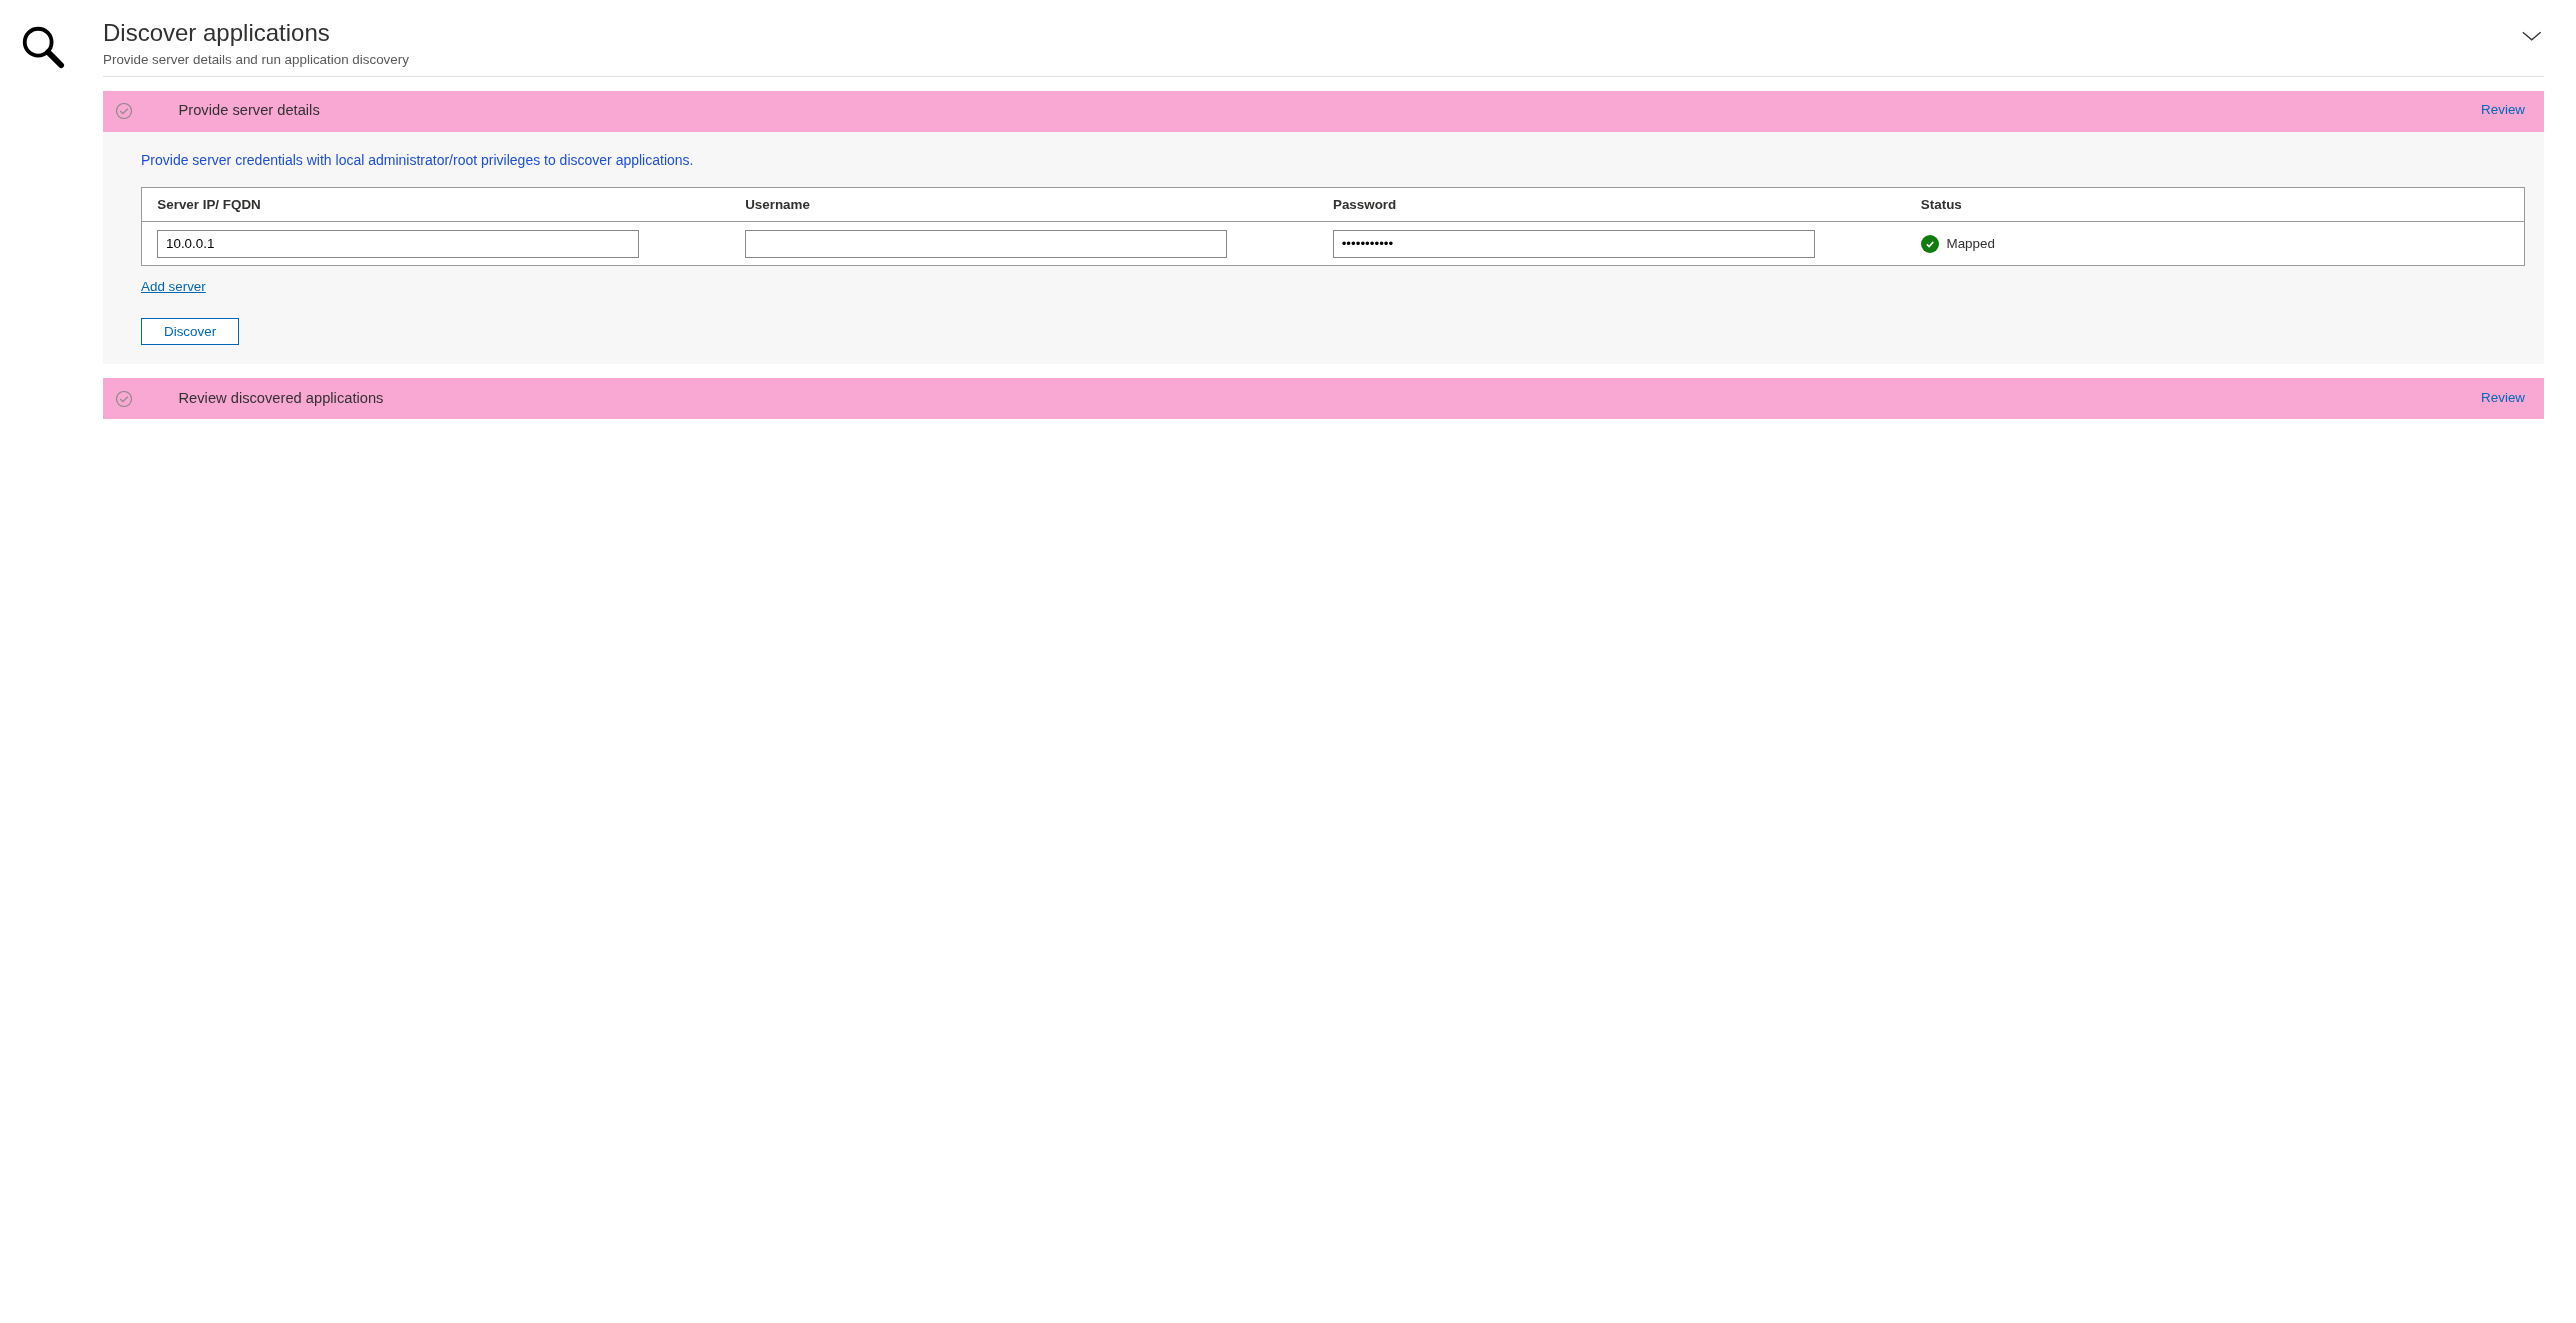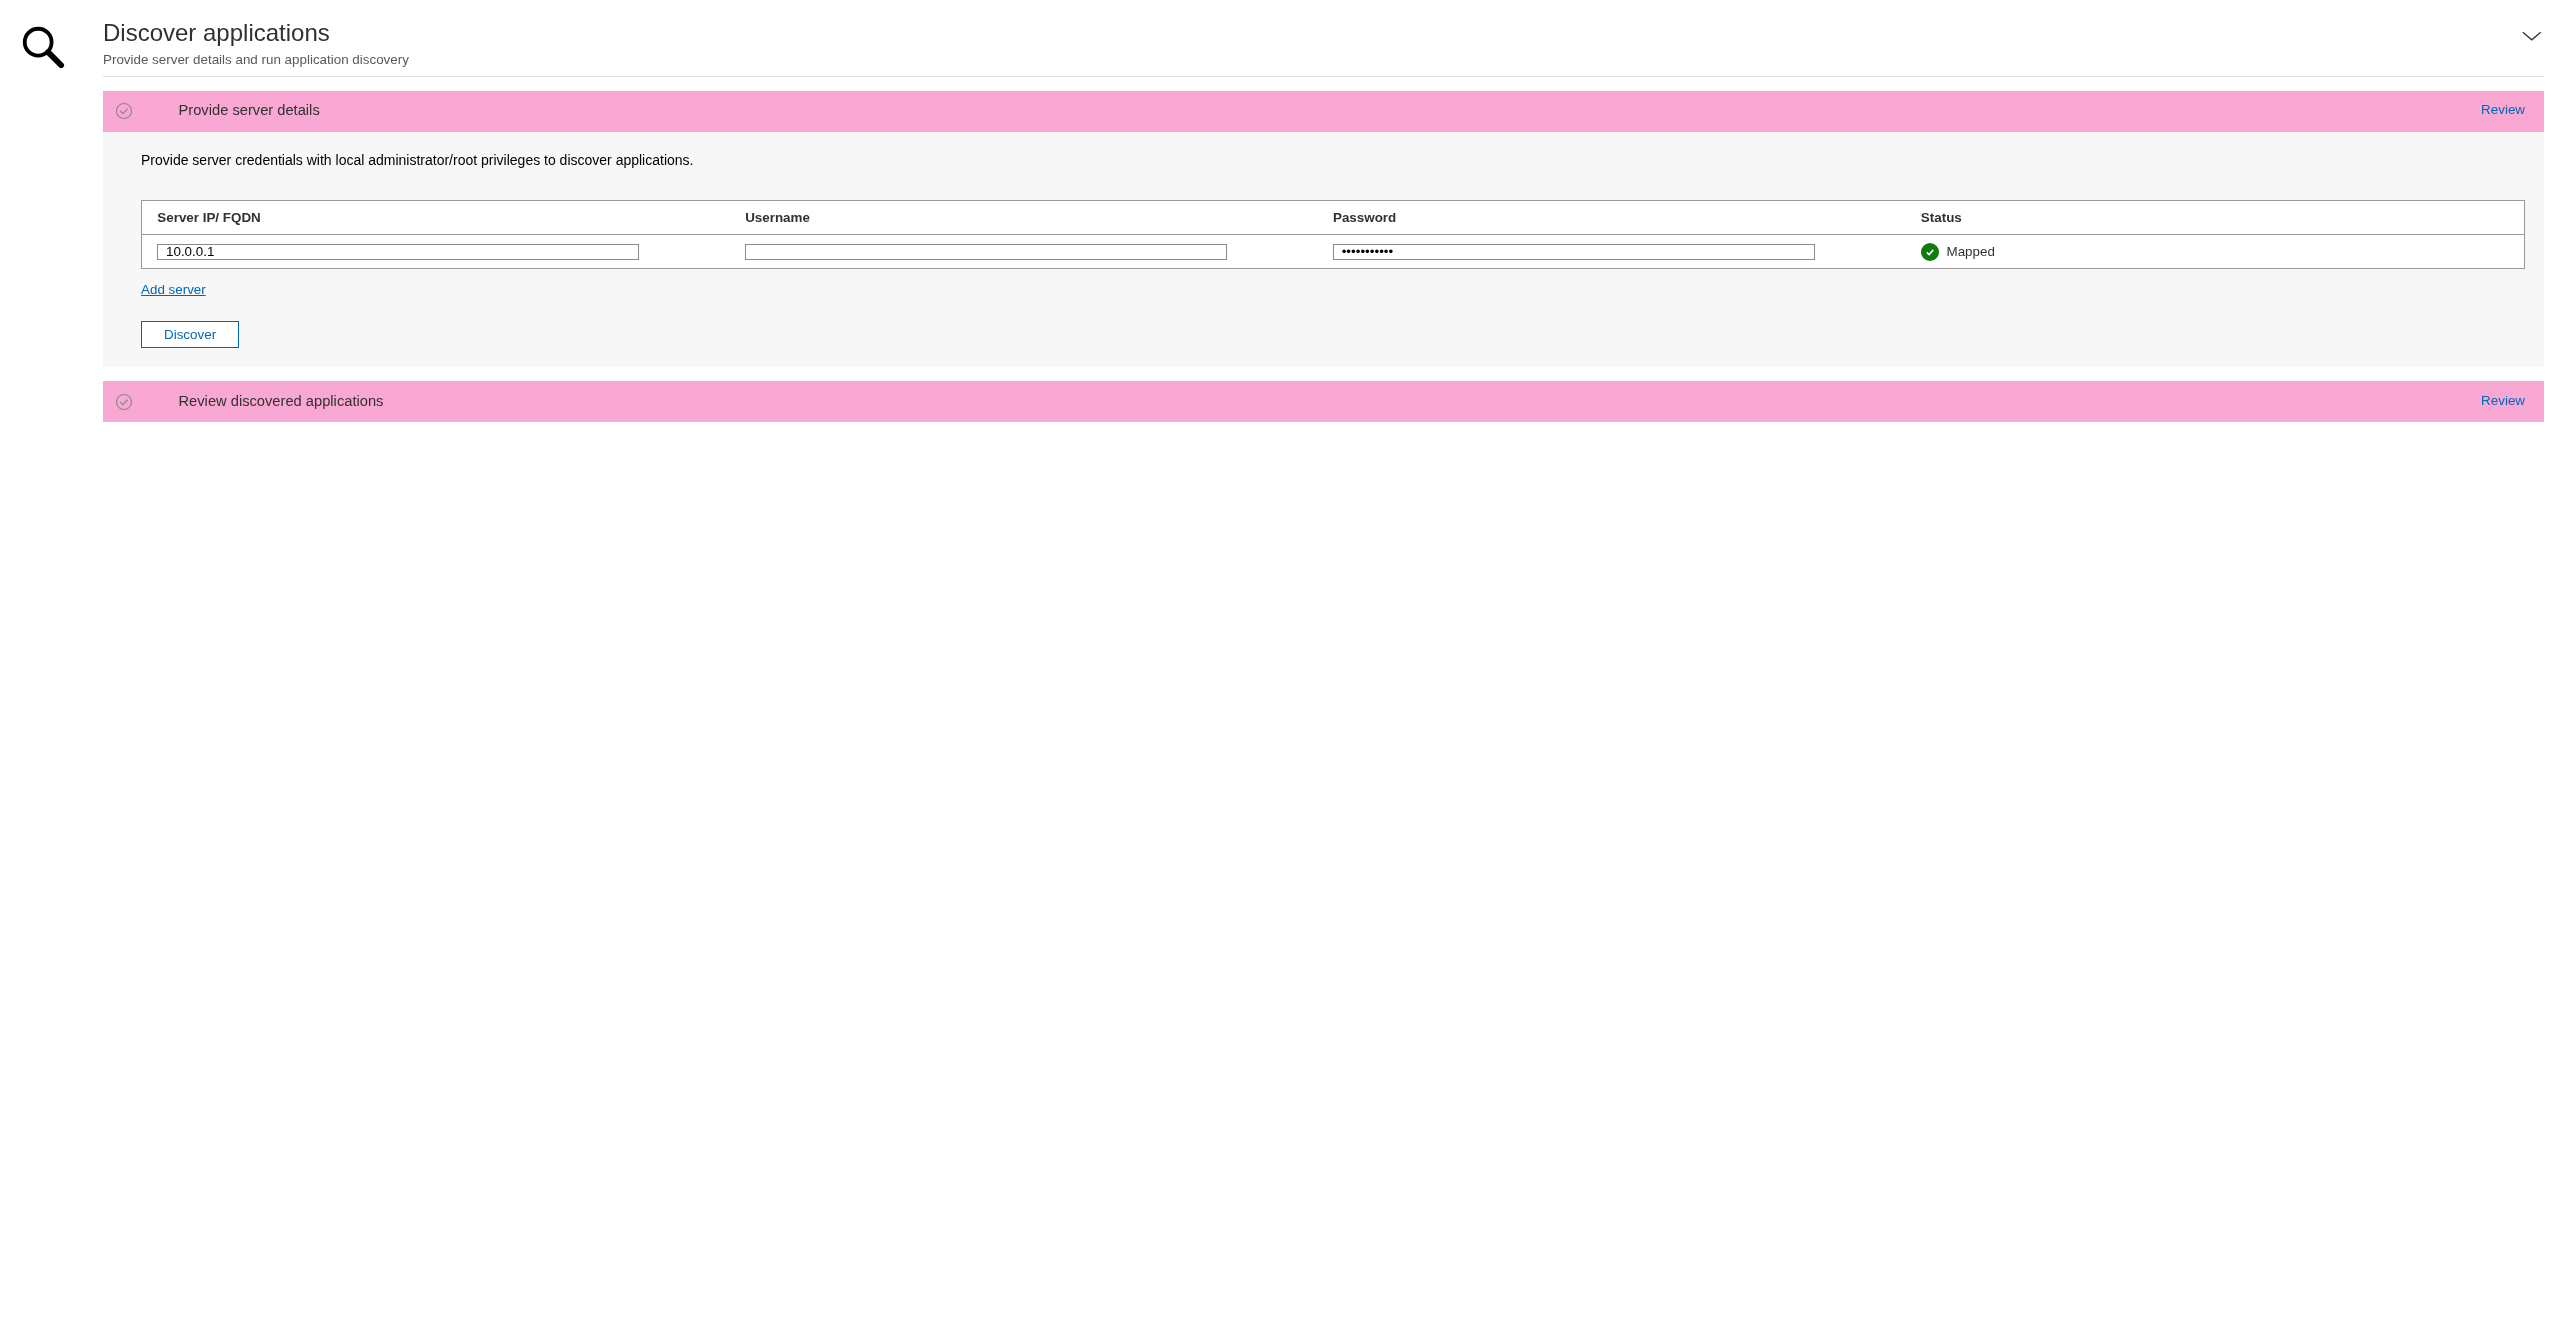--- a/index.html
+++ b/index.html
@@ -78,22 +78,22 @@
     font-size: 13.4px;
     text-decoration: none;
     cursor: pointer;
   }
   .section-body {
     background: #f7f7f7;
     padding: 20.4px 19px 19px 38px;
   }
   .section-desc {
     font-size: 14px;
-    color: #000000;
-    margin-bottom: 32px;
+    color: #1d4ed8;
+    margin-bottom: 19px;
   }
   .server-table {
     border: 0.6px solid #999;
     background: #ffffff;
     width: 100%;
   }
   .server-table-head {
     display: flex;
     padding: 9px 15.3px;
     border-bottom: 0.6px solid #999;
@@ -107,21 +107,21 @@
     font-weight: 600;
     font-size: 13.4px;
     color: #323130;
   }
   .col-ip    { flex: 0 0 25%; }
   .col-user  { flex: 0 0 25%; }
   .col-pass  { flex: 0 0 25%; }
   .col-stat  { flex: 0 0 25%; }
   .cell-input {
     width: 82%;
-    height: 16px;
+    height: 28px;
     border: 0.6px solid #8a8886;
     padding: 0 7.7px;
     font-size: 13.4px;
     font-family: inherit;
     background: #ffffff;
   }
   .status-cell {
     display: flex;
     align-items: center;
     gap: 7.7px;

